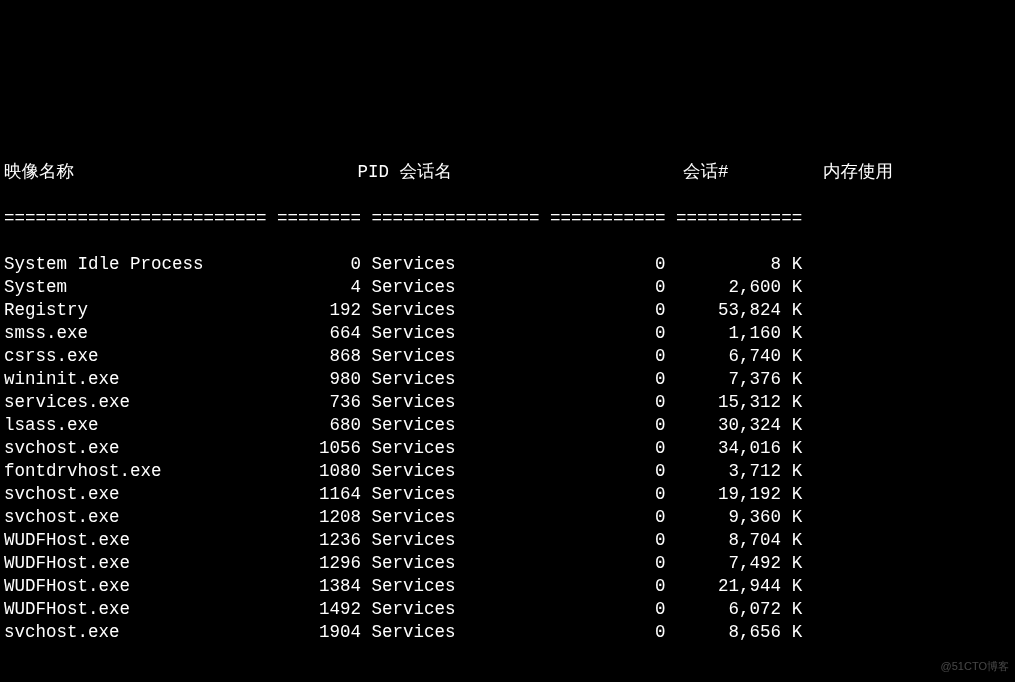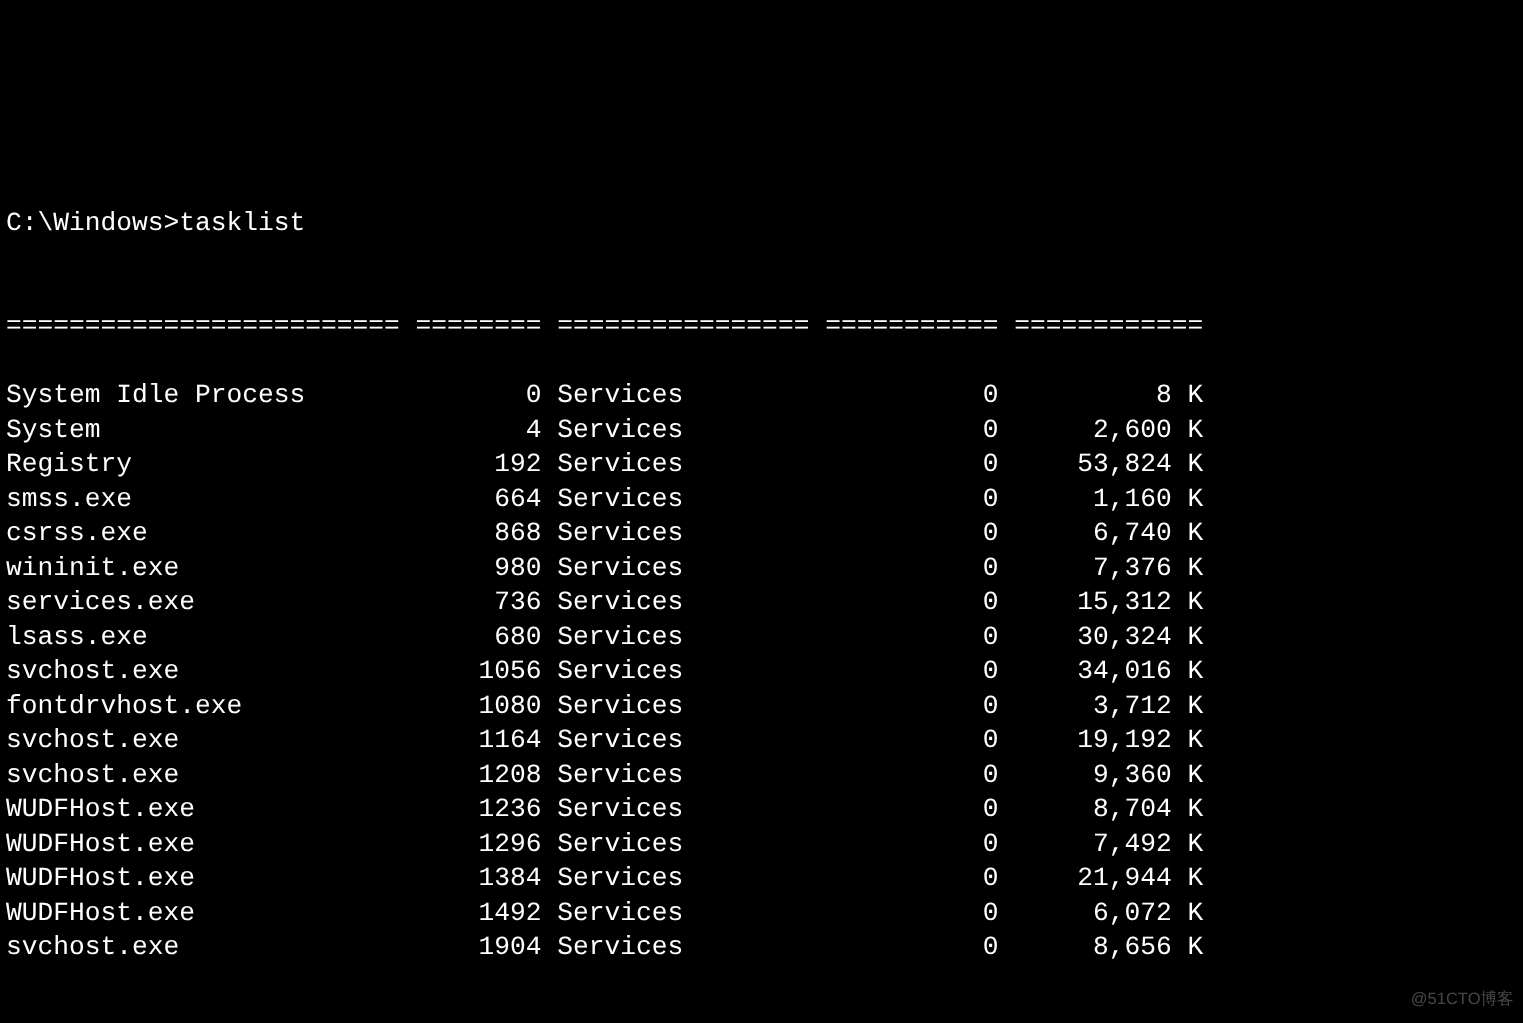--- a/index.html
+++ b/index.html
@@ -27,22 +27,22 @@
     font-family: sans-serif;
     white-space: nowrap;
   }
 </style>
 </head>
 <body>
 
 
 
 <div class="terminal">
-<div>C:\Windows&gt;tasklist</div>
 <div></div>
+<div id="header-line">映像名称                           PID 会话名                      会话#         内存使用</div>
 <div id="sep-line">========================= ======== ================ =========== ============</div>
 <div id="rows"><div>System Idle Process              0 Services                   0          8 K</div><div>System                           4 Services                   0      2,600 K</div><div>Registry                       192 Services                   0     53,824 K</div><div>smss.exe                       664 Services                   0      1,160 K</div><div>csrss.exe                      868 Services                   0      6,740 K</div><div>wininit.exe                    980 Services                   0      7,376 K</div><div>services.exe                   736 Services                   0     15,312 K</div><div>lsass.exe                      680 Services                   0     30,324 K</div><div>svchost.exe                   1056 Services                   0     34,016 K</div><div>fontdrvhost.exe               1080 Services                   0      3,712 K</div><div>svchost.exe                   1164 Services                   0     19,192 K</div><div>svchost.exe                   1208 Services                   0      9,360 K</div><div>WUDFHost.exe                  1236 Services                   0      8,704 K</div><div>WUDFHost.exe                  1296 Services                   0      7,492 K</div><div>WUDFHost.exe                  1384 Services                   0     21,944 K</div><div>WUDFHost.exe                  1492 Services                   0      6,072 K</div><div>svchost.exe                   1904 Services                   0      8,656 K</div></div>
 </div>
 
 <div class="watermark">@51CTO博客</div>
 
 
 
 
 </body></html>

